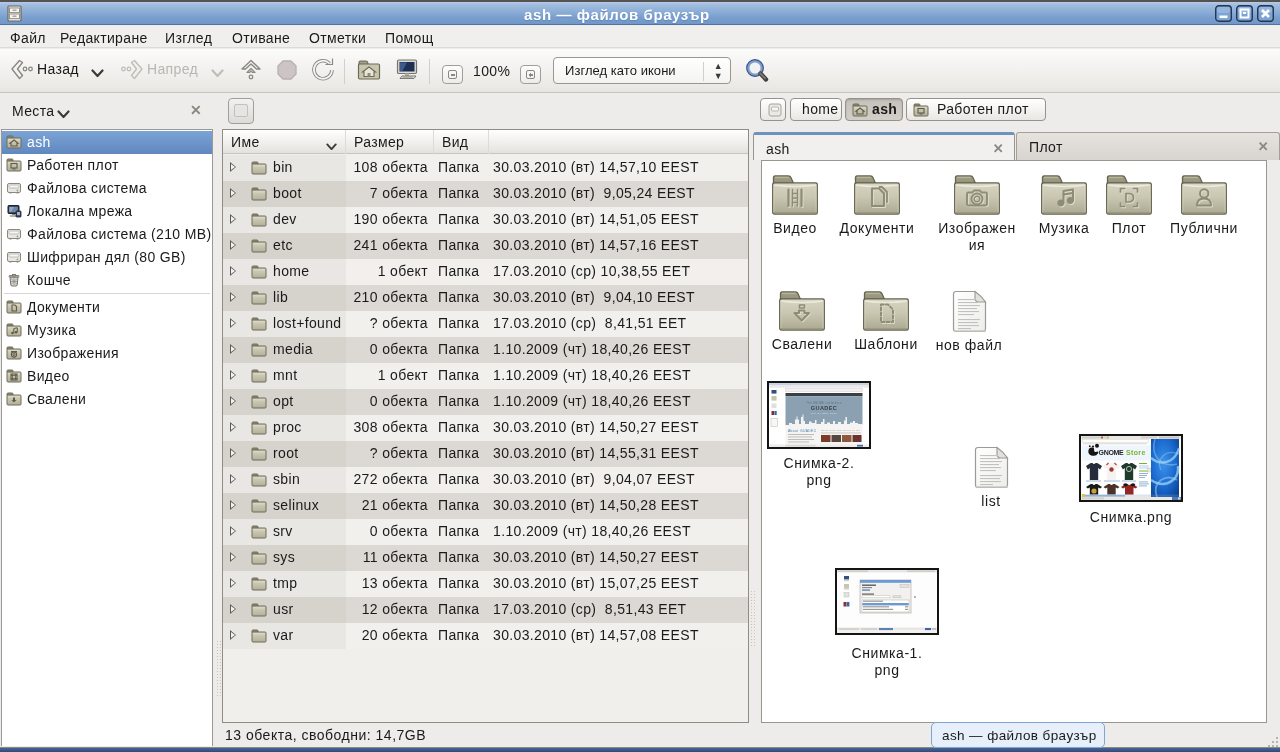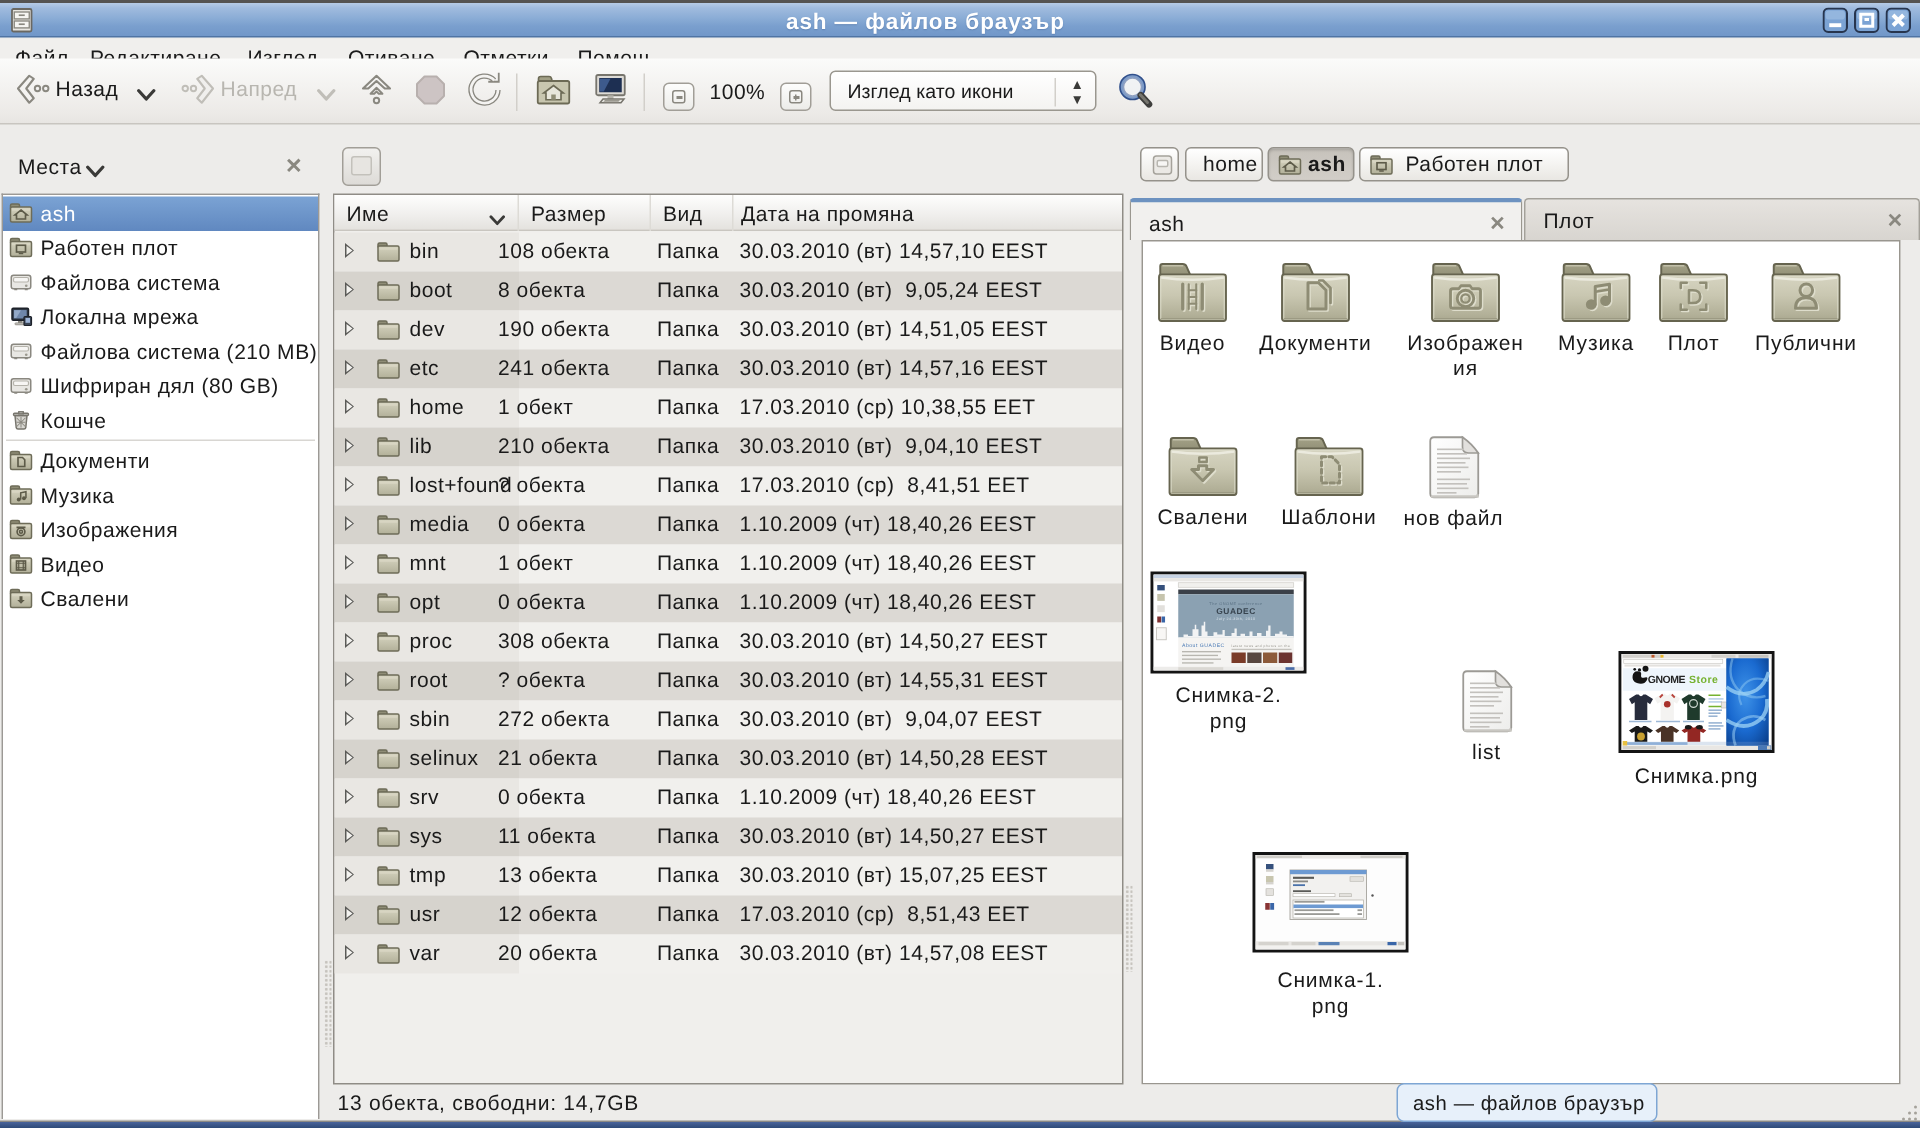--- a/index.html
+++ b/index.html
@@ -5,21 +5,21 @@
 .abs { position:absolute; }
 
 #titlebar { position:absolute; left:0; top:0; width:1280px; height:25px;
   background:linear-gradient(#b6cbe6 0%, #a0bbde 15%, #8badd6 45%, #7a9fce 70%, #7197c9 100%);
   border-top:2px solid #555351; border-bottom:1px solid #4f74a4; }
 #title { position:absolute; left:524px; top:4px; font-weight:bold; font-size:15px; letter-spacing:0.6px; color:#fff; text-shadow:0 1px 1px #5f83b4; }
 
 #menubar { position:absolute; left:0; top:26px; width:1280px; height:22px; background:#f0efed; border-bottom:1px solid #dcdad6;}
 #menubar span { position:absolute; top:4px; }
 
-#toolbar { position:absolute; left:0; top:39px; width:1280px; height:44px;
+#toolbar { position:absolute; left:0; top:49px; width:1280px; height:44px;
   background:linear-gradient(#fbfbfa, #eceae7 85%, #e7e5e2); border-bottom:1px solid #c8c5c0; }
 .tsep { position:absolute; top:10px; width:1px; height:25px; background:#d2cfca; }
 
 .zbtn { position:absolute; top:16px; width:21px; height:19px; border:1px solid #a19e97; border-radius:4px;
   background:linear-gradient(#fdfdfc,#ecece9); }
 .zbtn i { position:absolute; left:5px; top:4px; width:9px; height:9px; border:1px solid #8a8880; border-radius:2px; }
 .zbtn.zo i::before{ content:""; position:absolute; left:1.5px; top:3px; width:4px; height:1.5px; background:#8a8880;}
 .zbtn.zi i::before{ content:""; position:absolute; left:1.5px; top:3px; width:4px; height:1.5px; background:#8a8880;}
 .zbtn.zi i::after{ content:""; position:absolute; left:2.7px; top:1.7px; width:1.5px; height:4.2px; background:#8a8880;}
 #viewsel { position:absolute; left:553px; top:8px; width:178px; height:27px; background:linear-gradient(#fff,#f4f3f1); border:1px solid #9a978f; border-radius:4px; }
@@ -46,21 +46,21 @@
 #lheader .ht { position:absolute; top:4px; left:8px; white-space:nowrap; }
 .lrow { position:absolute; left:0; width:525px; height:26px; }
 .lrow .c1 { position:absolute; left:0; top:0; width:123px; height:26px; }
 .lrow .rest { position:absolute; left:123px; top:0; width:402px; height:26px; }
 .lrow.even .c1 { background:#e9e7e3; } .lrow.even .rest { background:#f1f0ed; }
 .lrow.odd  .c1 { background:#d6d3cd; } .lrow.odd  .rest { background:#dcd9d4; }
 .lrow .tri { position:absolute; left:7px; top:7px; width:0; height:0; border-left:6px solid #5a5a57; border-top:5px solid transparent; border-bottom:5px solid transparent; }
 .lrow .tri::after { content:""; position:absolute; left:-5px; top:-3.5px; width:0; height:0; border-left:4px solid #f4f3f0; border-top:3.5px solid transparent; border-bottom:3.5px solid transparent; }
 .lrow svg.fi { position:absolute; left:28px; top:5px; }
 .lrow .nm { position:absolute; left:50px; top:4px; }
-.lrow .sz { position:absolute; left:109px; top:4px; width:82px; white-space:nowrap; }
+.lrow .sz { position:absolute; left:123px; top:4px; width:82px; text-align:right; white-space:nowrap; }
 .lrow .vd { position:absolute; left:215px; top:4px; }
 .lrow .dt { position:absolute; left:270px; top:4px; white-space:pre; }
 #midstatus { position:absolute; left:4px; top:634px; letter-spacing:0.5px; }
 
 #rightpane { position:absolute; left:753px; top:93px; width:527px; height:659px; background:#edecea; }
 .crumb { position:absolute; top:5px; height:23px; border:1px solid #95928b; border-radius:4px; background:linear-gradient(#ffffff,#f2f1ee 60%,#e9e7e3); }
 .crumb.pressed { background:linear-gradient(#c6c2bb,#d2cec8); box-shadow:inset 0 1px 2px rgba(0,0,0,0.18); }
 .crumb .ci { position:absolute; left:6px; top:3px; }
 .crumb .ct { position:absolute; top:2px; white-space:nowrap; }
 
@@ -392,23 +392,20 @@
           <span style="position:absolute;right:8px;top:8px;"><svg width="11" height="8" viewBox="0 0 13 9">
               <path d="M1.5 1.5 L6.5 7 L11.5 1.5" fill="none" stroke="#3a3a38" stroke-width="2.2" stroke-linecap="round" stroke-linejoin="round"></path>
             </svg></span>
         </div>
         <div class="hc" style="left:123px;width:88px;">
           <span class="ht">Размер</span>
         </div>
         <div class="hc" style="left:211px;width:55px;">
           <span class="ht">Вид</span>
         </div>
-        <div class="hc" style="left:266px;width:259px;border-right:none;">
-          <span class="ht" style="left:5px;">Дата на промяна</span>
-        </div>
       </div>
       <div class="lrow even" style="top:25px">
         <div class="c1"></div>
         <div class="rest"></div>
         <span class="tri"></span>
         <svg class="fi" width="16" height="16" viewBox="0 0 16 16">
 <defs>
             <linearGradient id="fg" x1="0" y1="0" x2="0" y2="1">
               <stop offset="0" stop-color="#d5d3bf"></stop>
               <stop offset="1" stop-color="#b2b099"></stop>
@@ -432,21 +429,21 @@
             <linearGradient id="fg" x1="0" y1="0" x2="0" y2="1">
               <stop offset="0" stop-color="#d5d3bf"></stop>
               <stop offset="1" stop-color="#b2b099"></stop>
             </linearGradient>
           </defs>
 <path d="M1 4.5 L1 3 Q1 2 2 2 L6 2 Q7 2 7 3 L7 4 Z" fill="#8f8d76" stroke="#6e6c58" stroke-width="1"></path>
 <rect x="1" y="4" width="14" height="10" rx="1" fill="url(#fg)" stroke="#6e6c58" stroke-width="1"></rect>
 <rect x="2" y="5" width="12" height="1.5" fill="#d9d7c4" opacity="0.8"></rect>
 </svg>
         <span class="nm">boot</span>
-        <span class="sz">8 обекта</span>
+        <span class="sz">7 обекта</span>
         <span class="vd">Папка</span>
         <span class="dt">30.03.2010 (вт)  9,05,24 EEST</span>
       </div>
       <div class="lrow even" style="top:77px">
         <div class="c1"></div>
         <div class="rest"></div>
         <span class="tri"></span>
         <svg class="fi" width="16" height="16" viewBox="0 0 16 16">
 <defs>
             <linearGradient id="fg" x1="0" y1="0" x2="0" y2="1">

